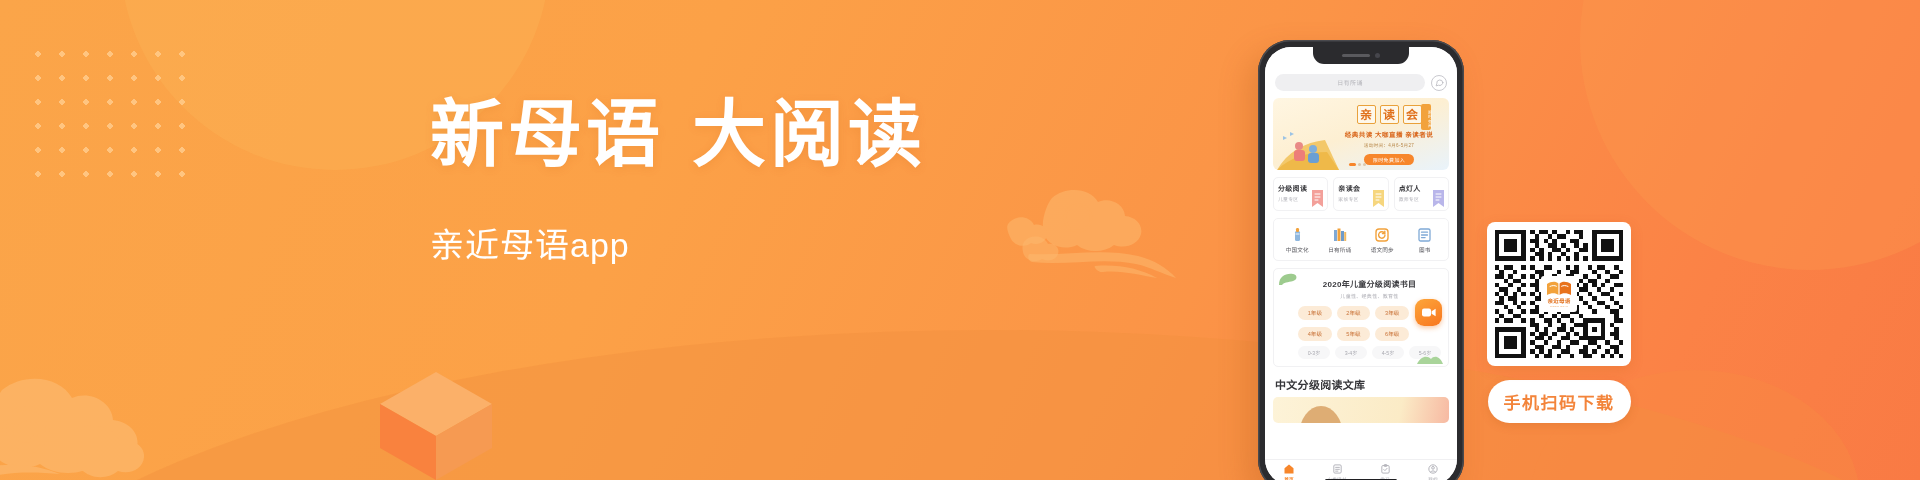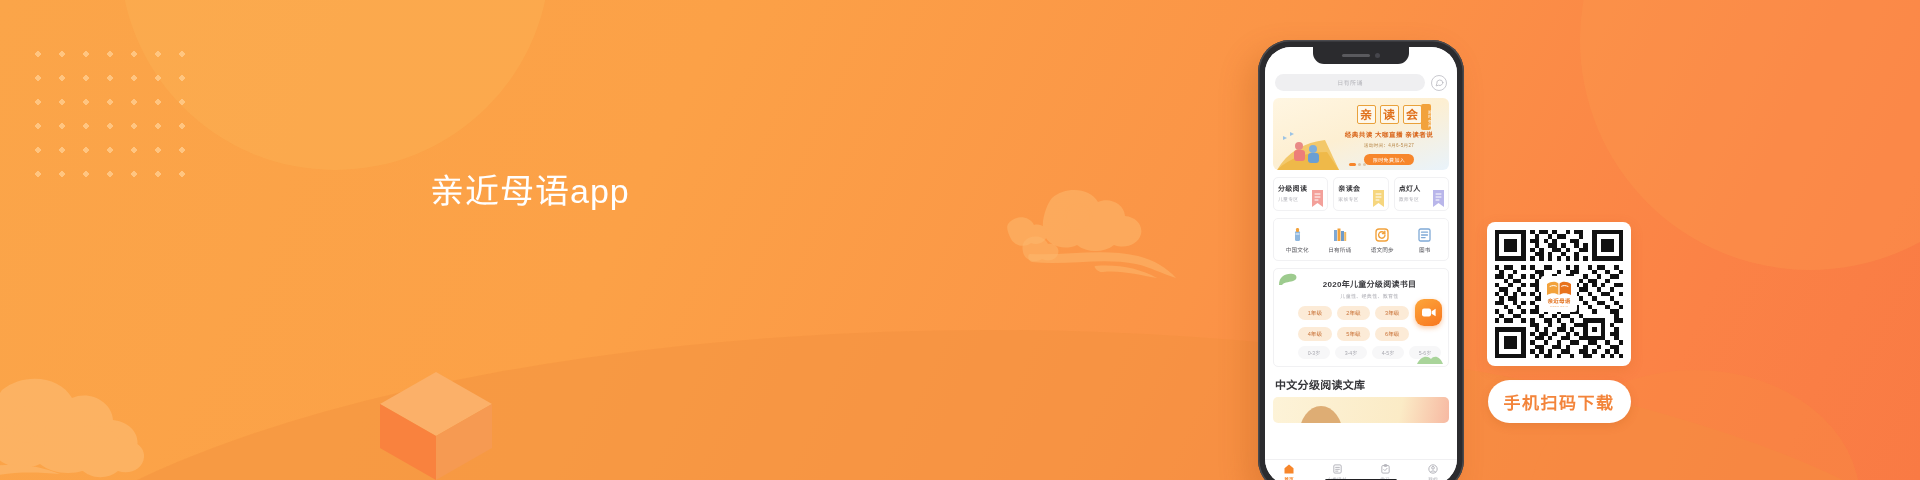--- a/index.html
+++ b/index.html
@@ -85,21 +85,21 @@
     font-size: 74px;
     font-weight: 700;
     line-height: 1.06;
     letter-spacing: 4px;
     color: #FFFFFF;
     white-space: nowrap;
     text-shadow: 0 2px 10px rgba(190,85,10,.14);
   }
   .headline .gap { display: inline-block; width: 28px; }
   .app-name {
-    margin-top: 68px;
+    margin-top: 44px;
     font-size: 34px;
     font-weight: 400;
     letter-spacing: 1px;
     color: #FFFFFF;
     white-space: nowrap;
   }
   .tagline {
     margin-top: 28px;
     font-size: 25px;
     font-weight: 400;
@@ -391,20 +391,21 @@
     </svg>
 
     <svg class="cube" viewBox="0 0 116 110">
       <polygon points="58,2 114,34 58,66 2,34" fill="#FBB濃" style="fill:#FBB069"></polygon>
       <polygon points="2,34 58,66 58,110 2,78" style="fill:#F9823E"></polygon>
       <polygon points="114,34 58,66 58,110 114,78" style="fill:#F69A52"></polygon>
     </svg>
   </div>
 
   <div class="copy">
+    <div class="headline"><span>新母语</span><span class="gap"></span><span>大阅读</span></div>
     <div class="app-name">亲近母语app</div>
   </div>
 
   <div class="phone">
     <div class="phone-screen">
       <div class="notch">
         <span class="speaker"></span>
         <span class="cam"></span>
       </div>
 

